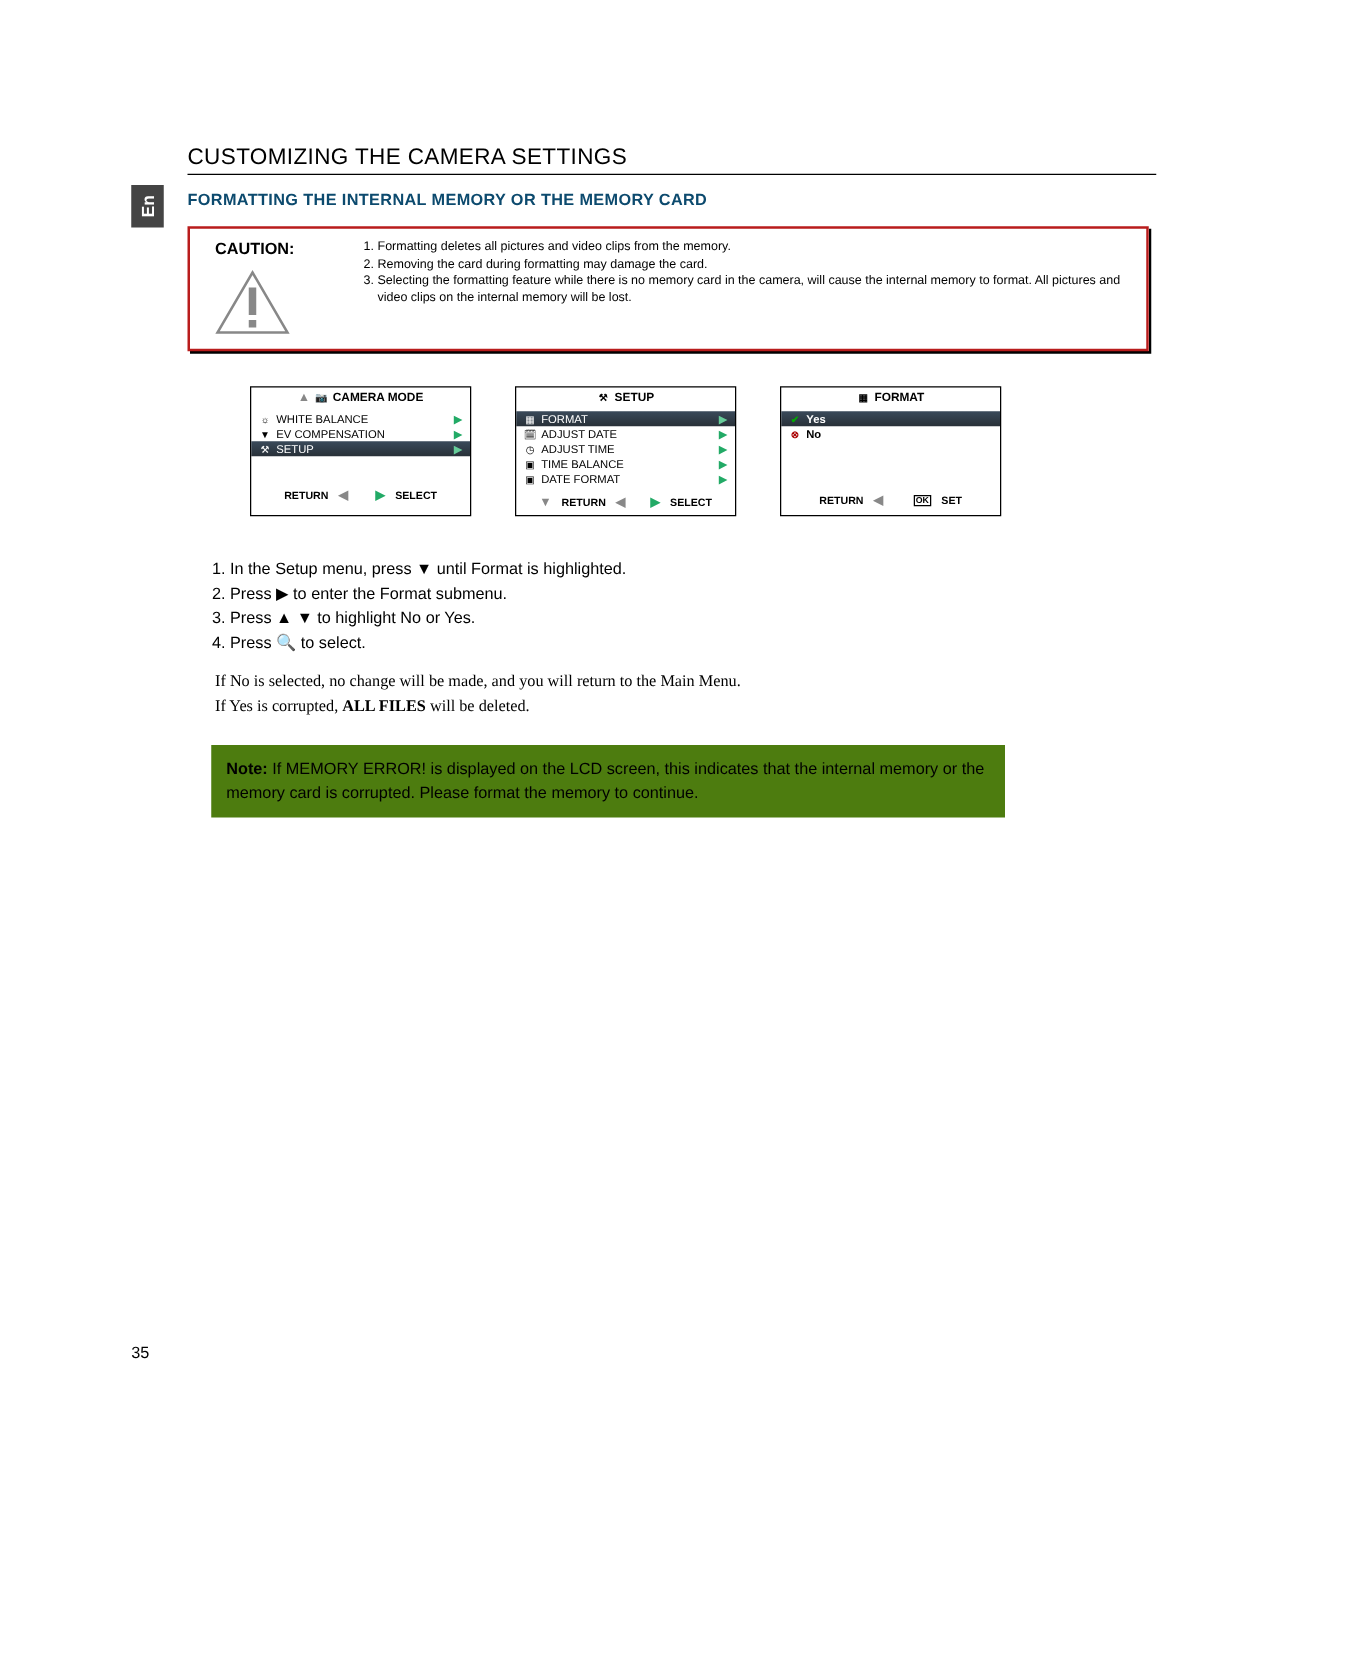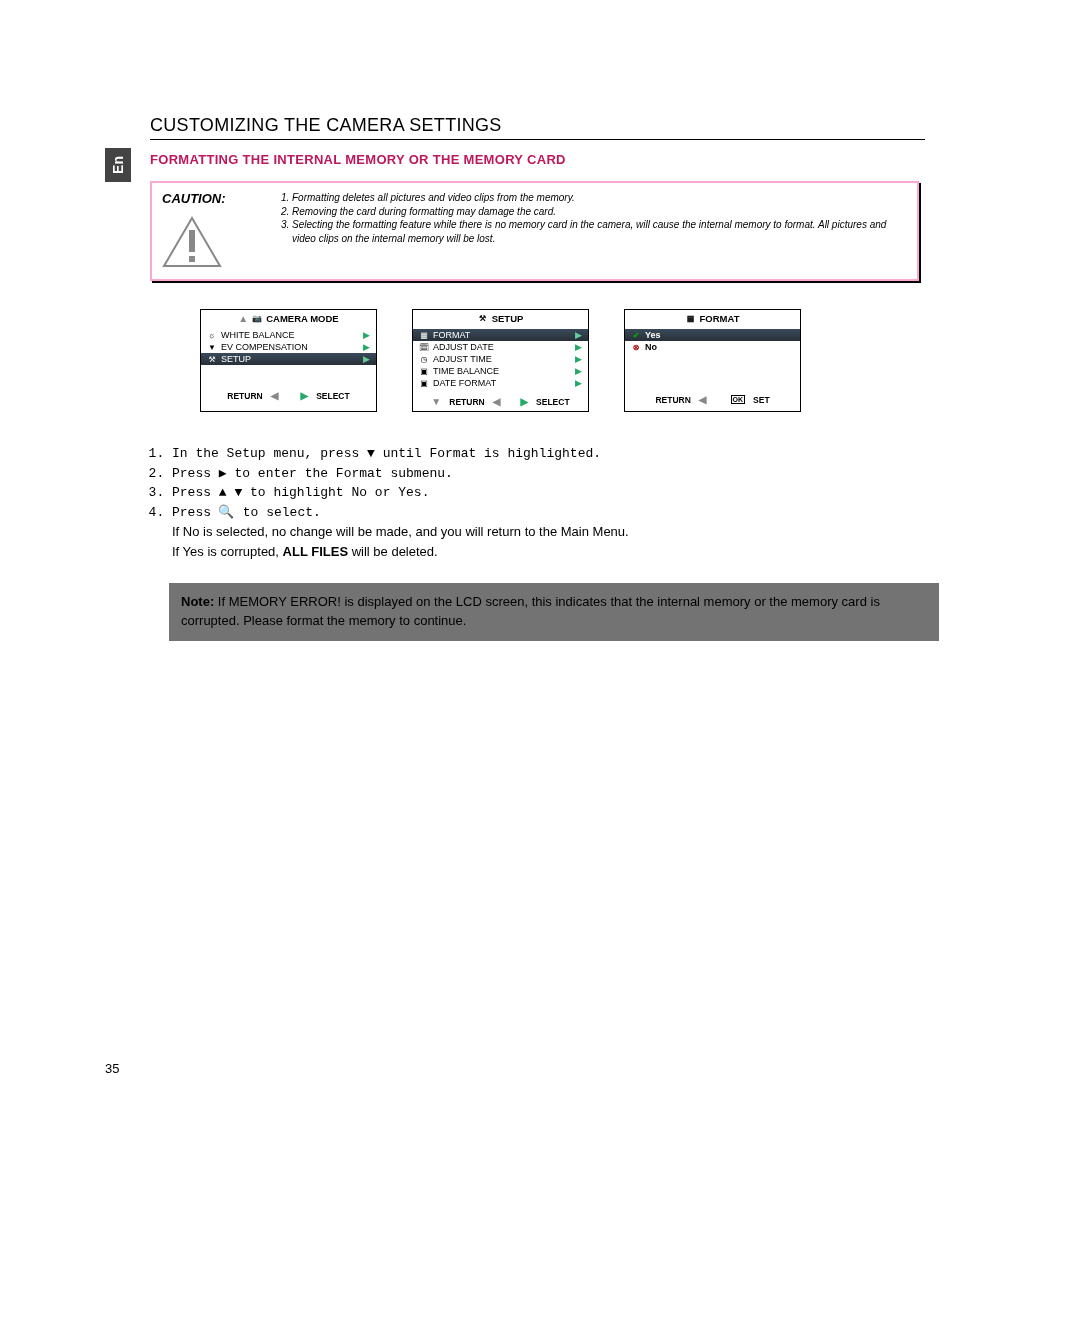--- a/index.html
+++ b/index.html
@@ -33,35 +33,34 @@
     background: #444;
     color: #fff;
     font-weight: bold;
     font-size: 14px;
     display: flex;
     align-items: center;
     justify-content: center;
   }
   .lang-tab span { transform: rotate(-90deg); display: inline-block; }
   .title-red {
-    color: #be185d;
+    color: #0c4a6e;
     font-weight: bold;
     font-size: 13px;
     margin-left: 45px;
     margin-top: 12px;
     letter-spacing: 0.3px;
   }
   .caution-box {
     margin: 14px 6px 0 45px;
-    border: 2px solid #f9a8d4;
+    border: 2px solid #b91c1c;
     box-shadow: 2px 2px 0 #000;
-    padding: 8px 10px;
+    padding: 8px 20px;
     display: flex;
     gap: 18px;
-    font-style: italic;
   }
   .caution-left { width: 90px; flex-shrink: 0; }
   .caution-left b { font-size: 13px; }
   .warn-icon {
     margin-top: 10px;
     width: 60px; height: 52px;
   }
   .caution-right ol { margin: 0; padding-left: 22px; }
   .caution-right li { font-size: 10px; line-height: 1.35; }
 
@@ -116,31 +115,31 @@
     text-align: center;
     font-size: 8px;
   }
   .check { color: #0a0; font-weight: bold; }
   .cross { color: #a00; font-weight: bold; }
 
   .steps {
     margin: 32px 0 0 45px;
     font-size: 13px;
   }
-  .steps ol { margin: 0; padding-left: 22px; font-family: Liberation Mono, monospace; }
+  .steps ol { margin: 12px; padding-left: 22px; }
   .steps li { line-height: 1.5; }
-  .sub { margin-left: 22px; line-height: 1.5; }
+  .sub { margin-left: 22px; line-height: 1.5; font-family: Liberation Serif, serif; }
 
   .note-box {
     margin: 22px 6px 0 64px;
-    background: #737373;
+    background: #4d7c0f;
     padding: 10px 12px;
     font-size: 13px;
     line-height: 1.45;
-    width: 770px;
+    width: 635px;
     box-sizing: border-box;
   }
   .page-num {
     margin-top: 420px;
     font-size: 13px;
   }
   .tri { font-size: 10px; }
   .up-tri { color: #888; }
 </style>
 </head>

